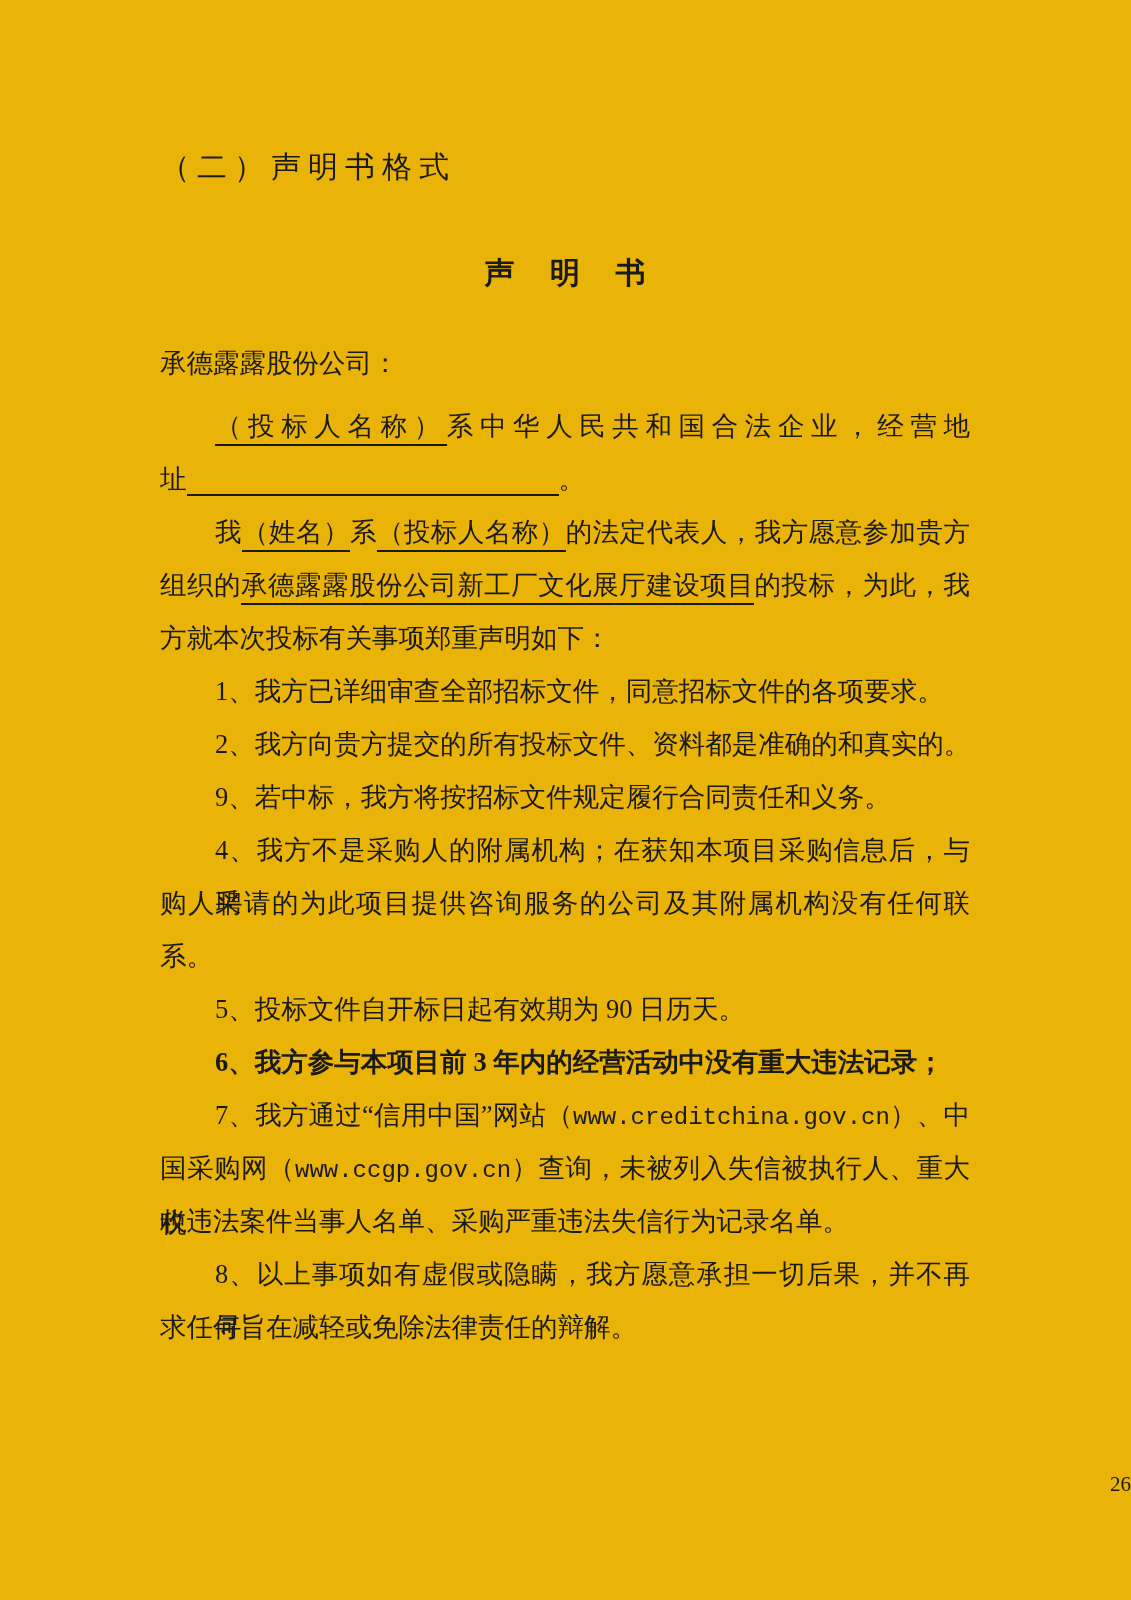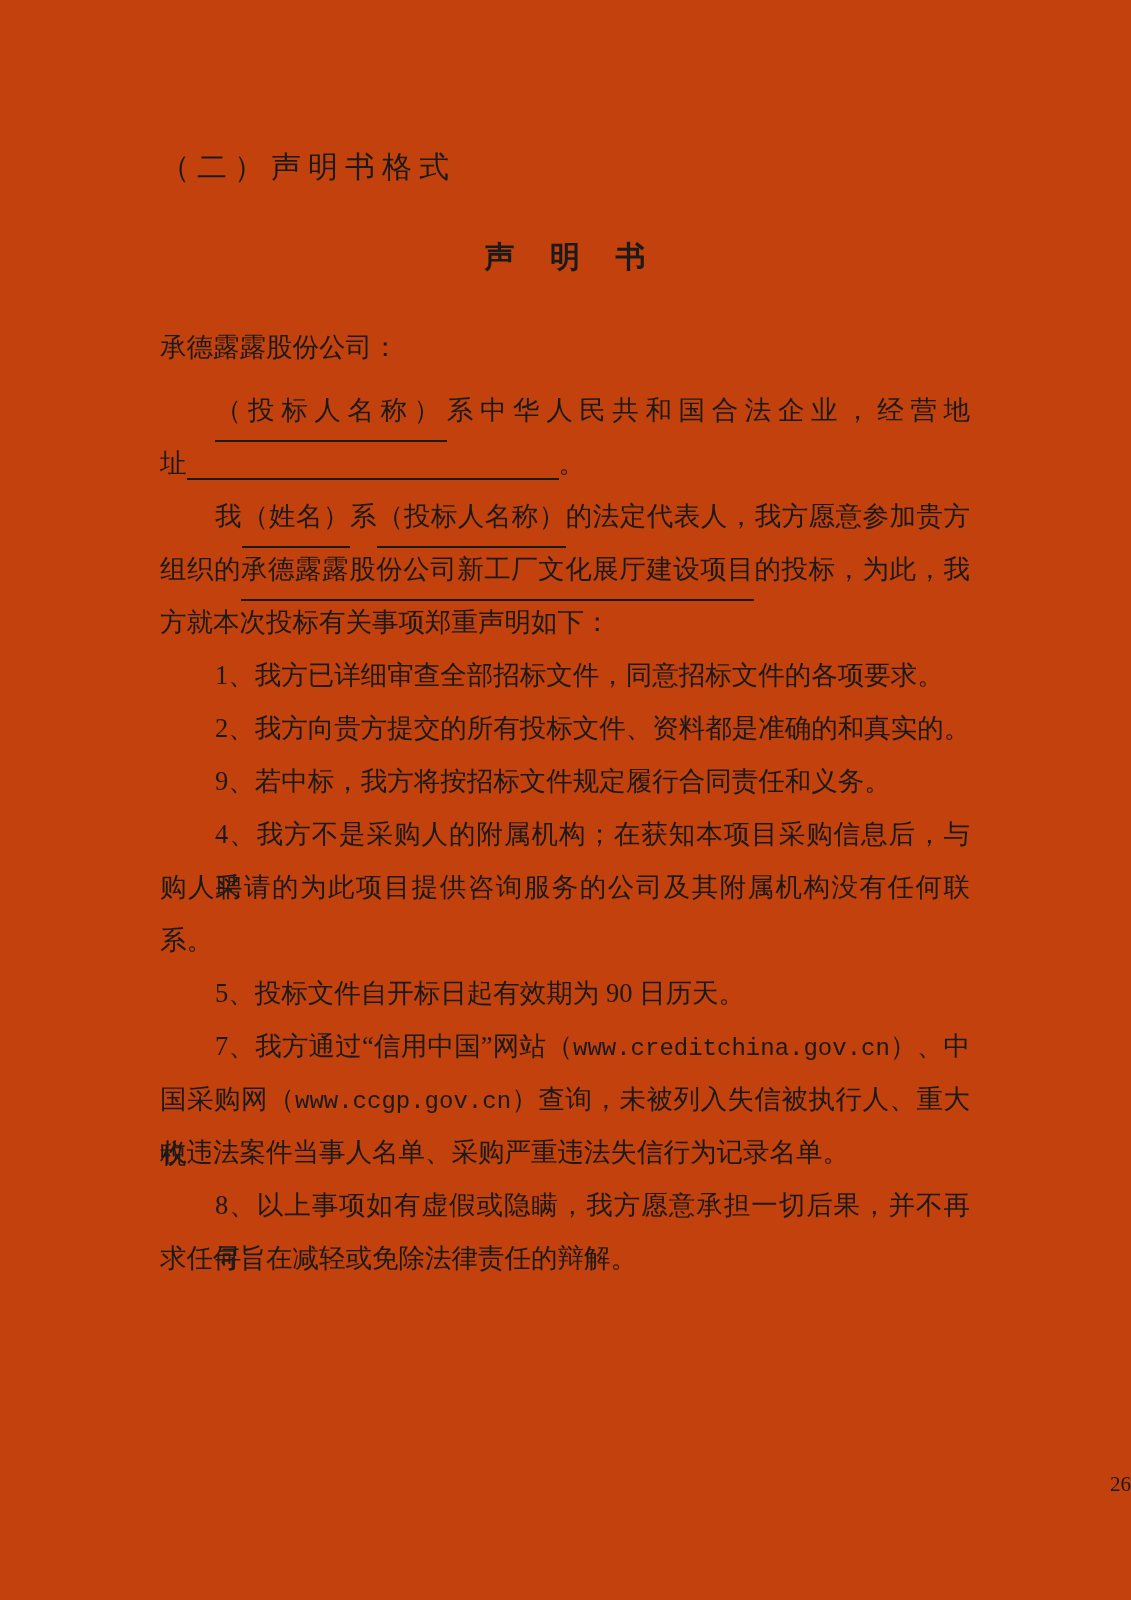--- a/index.html
+++ b/index.html
@@ -1,40 +1,40 @@
 <!DOCTYPE html>
 <html><head>
 <meta charset="utf-8">
 <style>
   html, body { margin: 0; padding: 0; background: #e8e8e8; }
   .page {
     position: relative;
     width: 1131px;
     height: 1600px;
     margin: 0 auto;
-    background: #c2410c;
+    background: #eab308;
     color: #1a1a1a;
     font-family: "Liberation Serif", "DejaVu Serif", serif;
     overflow: hidden;
   }
   .content {
     position: absolute;
     left: 160px;
     top: 0;
     width: 810px;
   }
   .heading {
     margin-top: 146px;
     font-size: 30px;
     letter-spacing: 7px;
     line-height: 42px;
     white-space: nowrap;
   }
   .title {
-    margin-top: 48px;
+    margin-top: 64px;
     text-align: center;
     font-weight: bold;
     font-size: 30px;
     letter-spacing: 14px;
     text-indent: 14px;
     line-height: 42px;
   }
   .addressee {
     margin-top: 48px;
     font-size: 26.5px;
@@ -49,21 +49,21 @@
   .bline.first { margin-top: 16px; }
   .indent { padding-left: 55px; }
   .stretch {
     white-space: normal;
     text-align: justify;
     text-align-last: justify;
   }
   .bold { font-weight: bold; }
   .u {
     border-bottom: 2px solid #1a1a1a;
-    padding-bottom: 15px;
+    padding-bottom: 3px;
   }
   .blank {
     display: inline-block;
     width: 372px;
     height: 30px;
     border-bottom: 2px solid #1a1a1a;
     vertical-align: -8px;
   }
   .mono {
     font-family: "Liberation Mono", "DejaVu Sans Mono", monospace;
@@ -99,20 +99,21 @@
 
     <div class="bline indent">1、我方已详细审查全部招标文件，同意招标文件的各项要求。</div>
     <div class="bline indent">2、我方向贵方提交的所有投标文件、资料都是准确的和真实的。</div>
     <div class="bline indent">9、若中标，我方将按招标文件规定履行合同责任和义务。</div>
 
     <div class="bline indent stretch">4、我方不是采购人的附属机构；在获知本项目采购信息后，与采</div>
     <div class="bline stretch">购人聘请的为此项目提供咨询服务的公司及其附属机构没有任何联</div>
     <div class="bline">系。</div>
 
     <div class="bline indent">5、投标文件自开标日起有效期为 90 日历天。</div>
+    <div class="bline indent bold">6、我方参与本项目前 3 年内的经营活动中没有重大违法记录；</div>
 
     <div class="bline indent stretch"><span>7、我方通过“信用中国”网站（</span><span class="mono">www.creditchina.gov.cn</span><span>）、中</span></div>
     <div class="bline stretch"><span>国采购网（</span><span class="mono">www.ccgp.gov.cn</span><span>）查询，未被列入失信被执行人、重大税</span></div>
     <div class="bline">收违法案件当事人名单、采购严重违法失信行为记录名单。</div>
 
     <div class="bline indent stretch">8、以上事项如有虚假或隐瞒，我方愿意承担一切后果，并不再寻</div>
     <div class="bline">求任何旨在减轻或免除法律责任的辩解。</div>
 
   </div>
 

